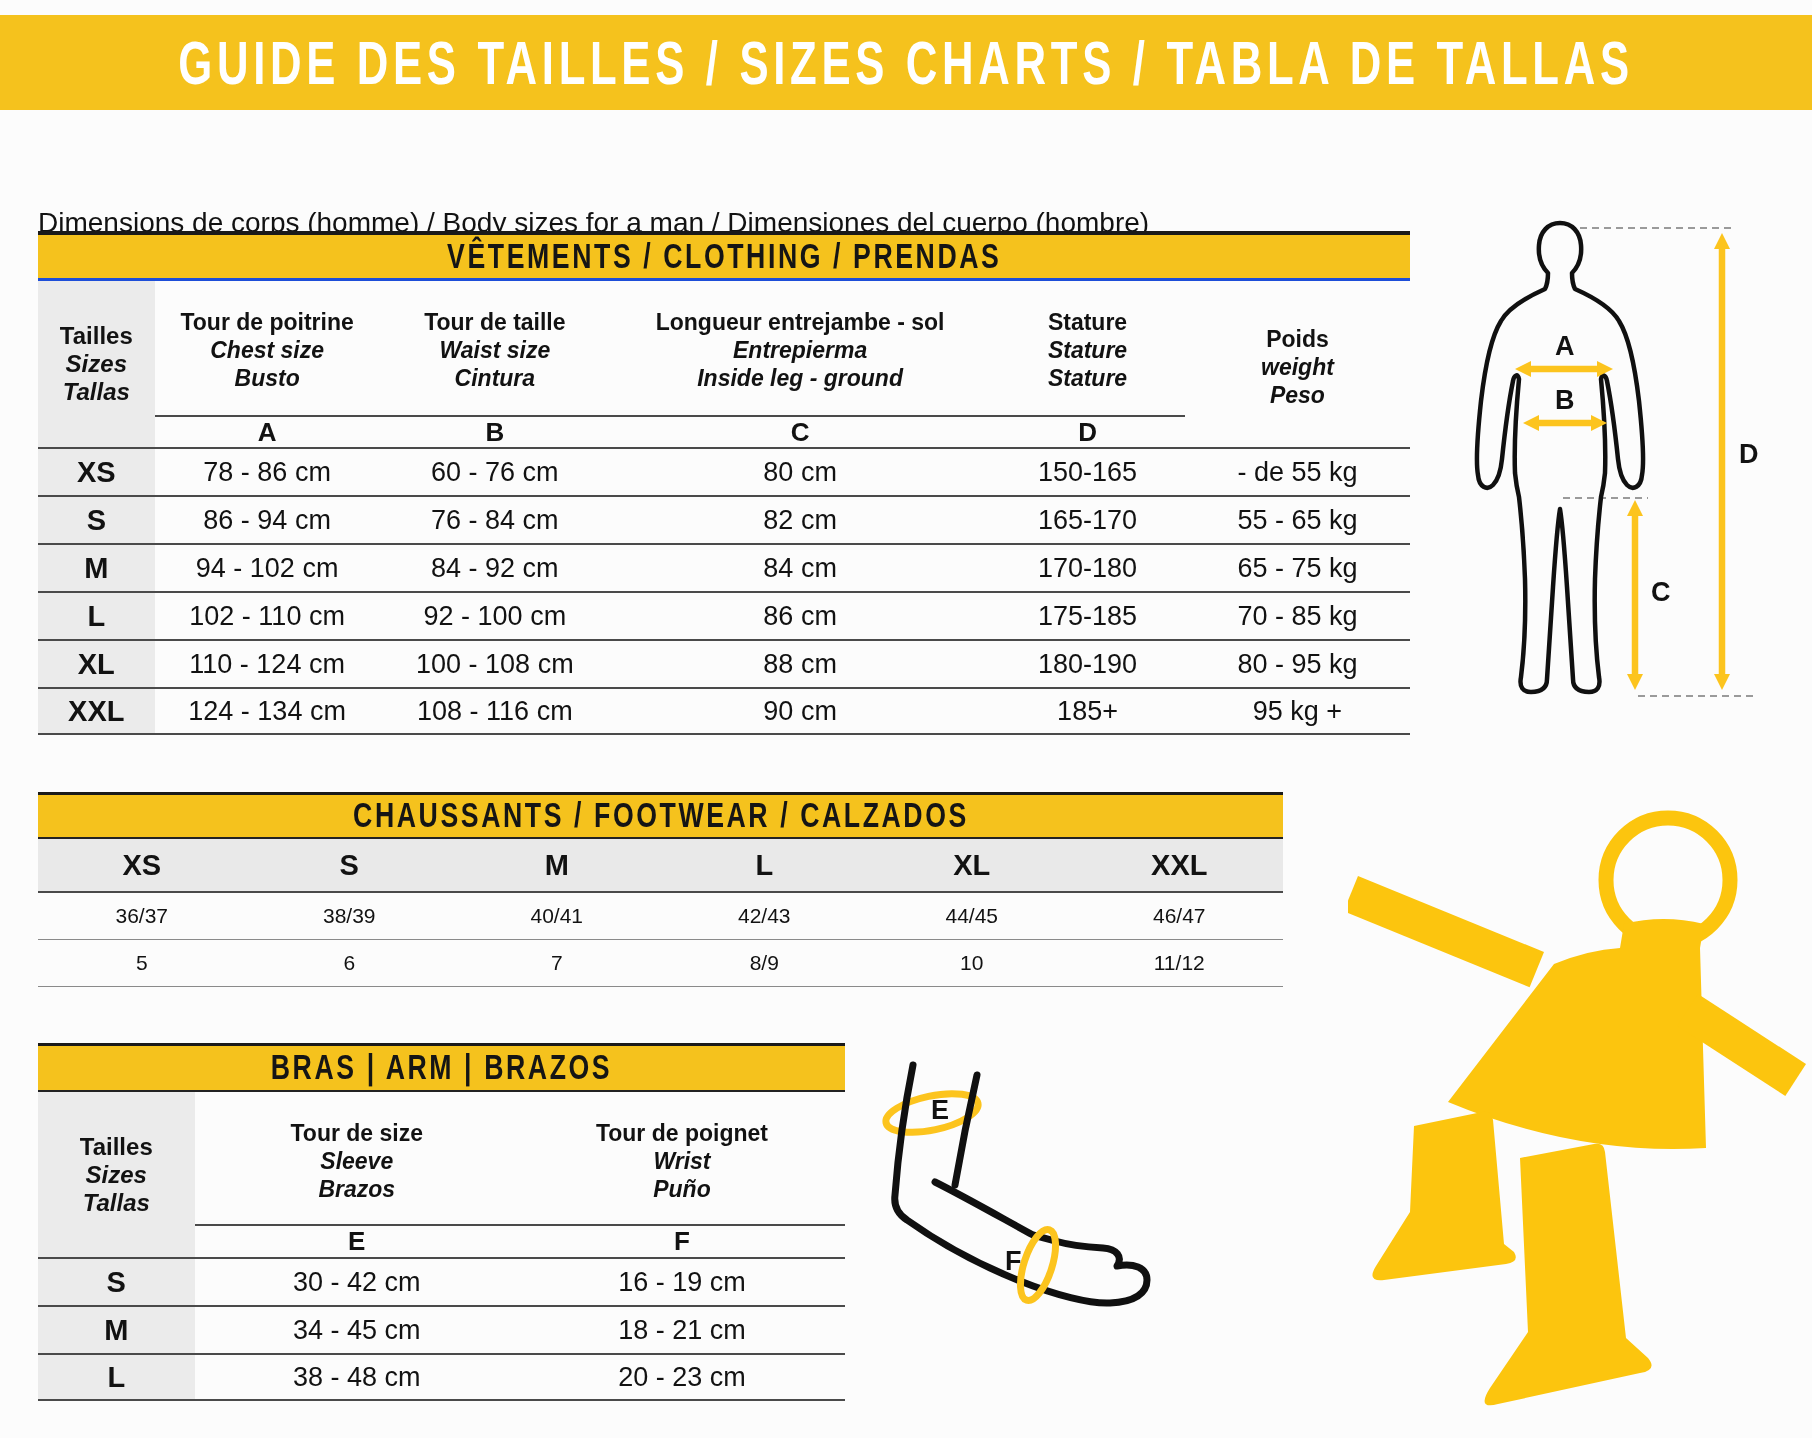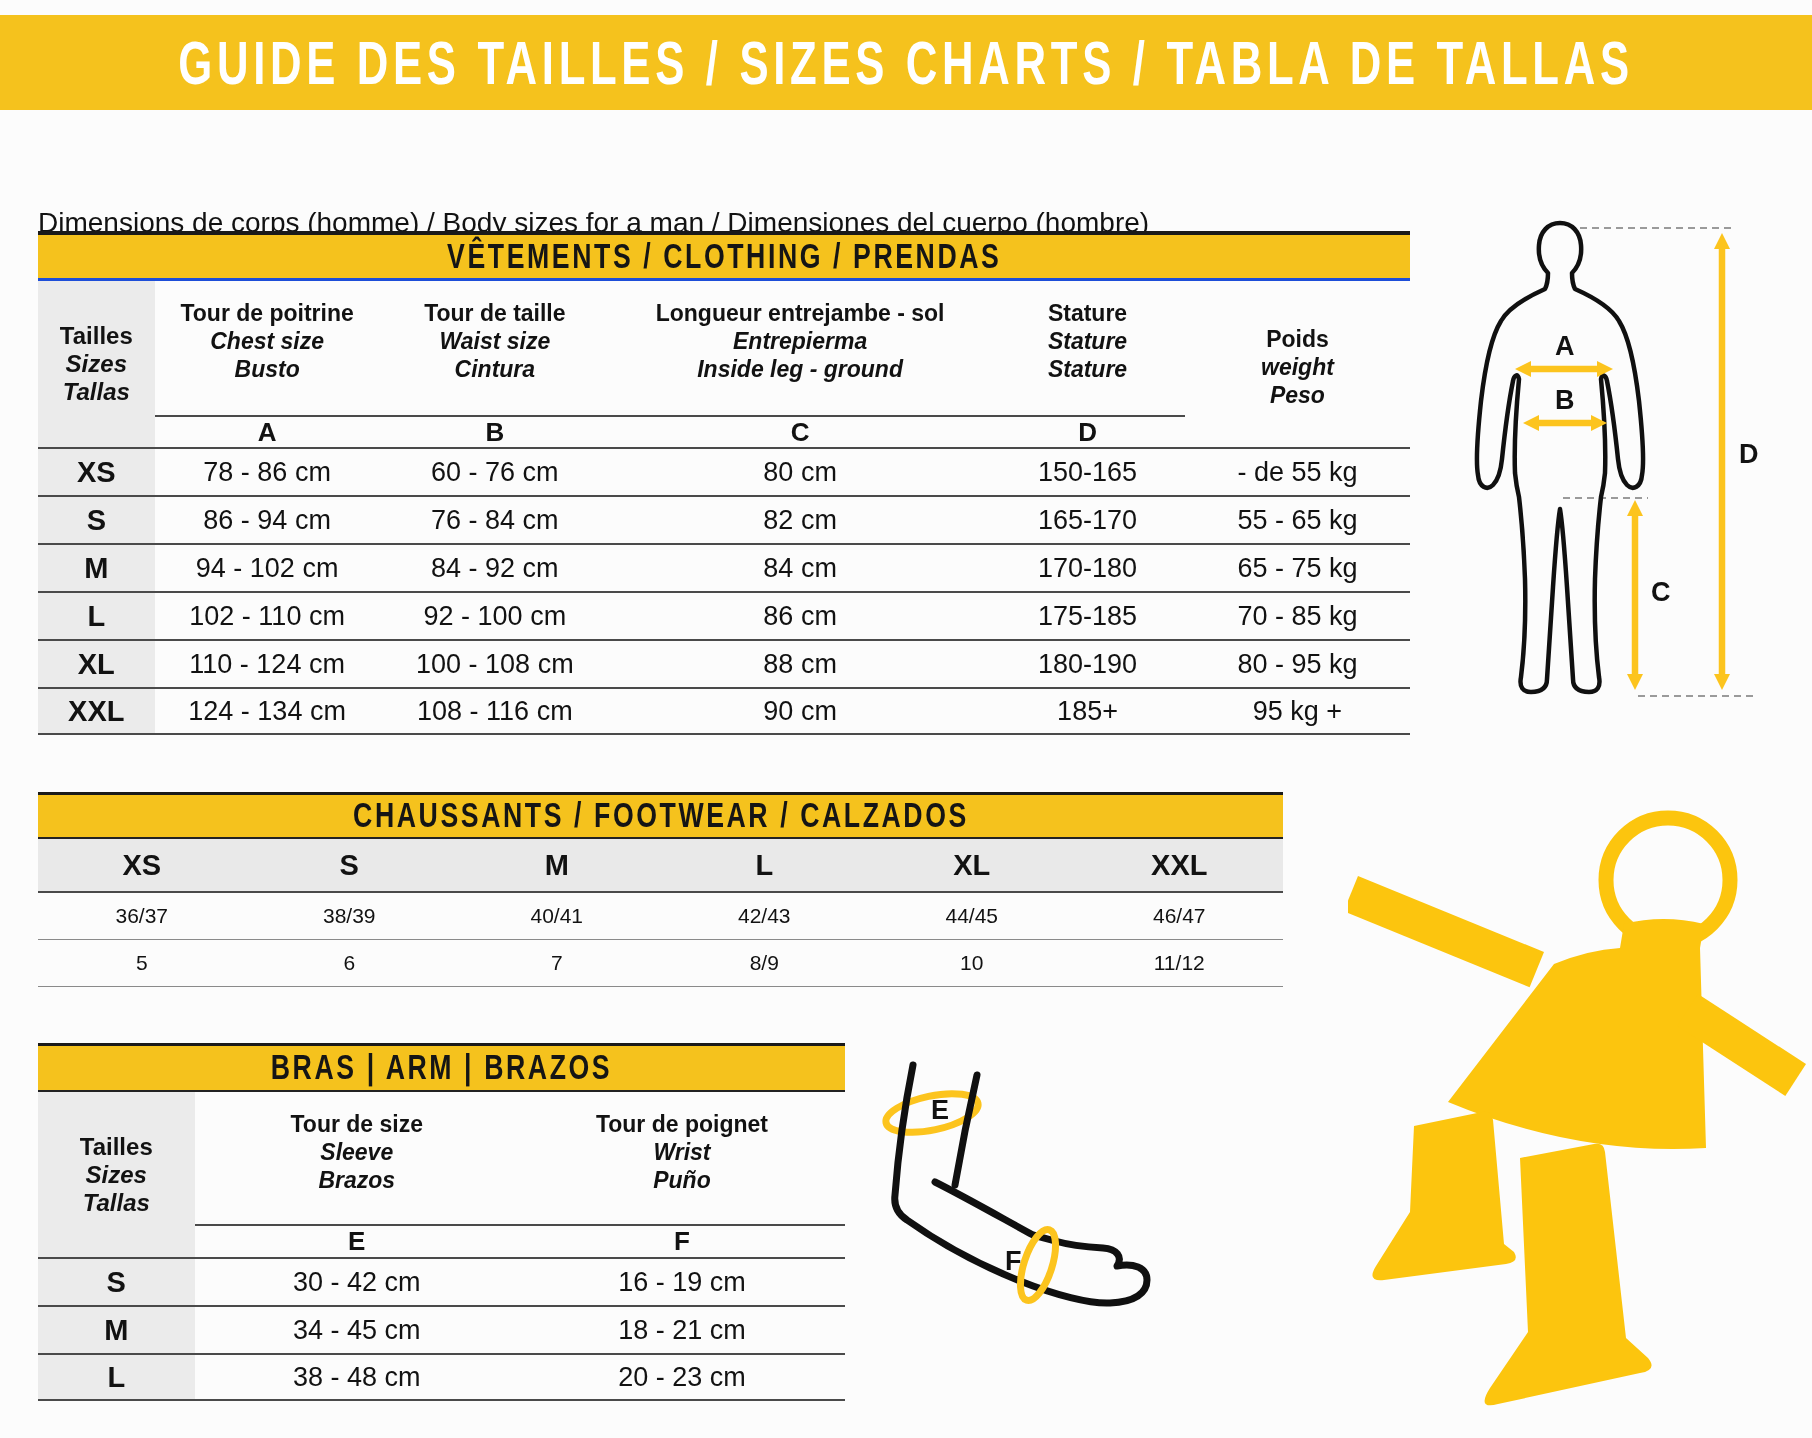--- a/index.html
+++ b/index.html
@@ -24,21 +24,21 @@
   .graybg { background:#EBEBEB; }
   .hl { line-height:28px; }
   .it { font-style:italic; }
 
   
   .clothing { left:38px; top:231px; width:1372px; }
   .clothing .chead { display:grid; grid-template-columns:8.5% 16.4% 16.8% 27.7% 14.2% 16.4%;
                      grid-template-rows:134px 32px; }
   .sizecol { grid-row:1 / span 2; grid-column:1; display:flex; flex-direction:column;
              justify-content:center; text-align:center; font-size:24px; font-weight:bold; }
-  .hc { padding-top:18px; text-align:center; font-size:23px; font-weight:bold; }
+  .hc { padding-top:27px; text-align:center; font-size:23px; font-weight:bold; }
   .hc.low { padding-top:44px; }
   .letter-cell { border-top:2px solid #4a4a4a; display:flex; align-items:center;
                  justify-content:center; font-weight:bold; font-size:26px; }
   .letter-cell.noline { border-top:none; }
   .trow { display:grid; grid-template-columns:8.5% 16.4% 16.8% 27.7% 14.2% 16.4%;
           height:48px; border-top:2px solid #4a4a4a; }
   .trow:last-child { border-bottom:2px solid #4a4a4a; }
   .trow .sz { display:flex; align-items:center; justify-content:center; font-weight:bold; font-size:29px; }
   .trow .val { display:flex; align-items:center; justify-content:center; font-size:27px; }
 

